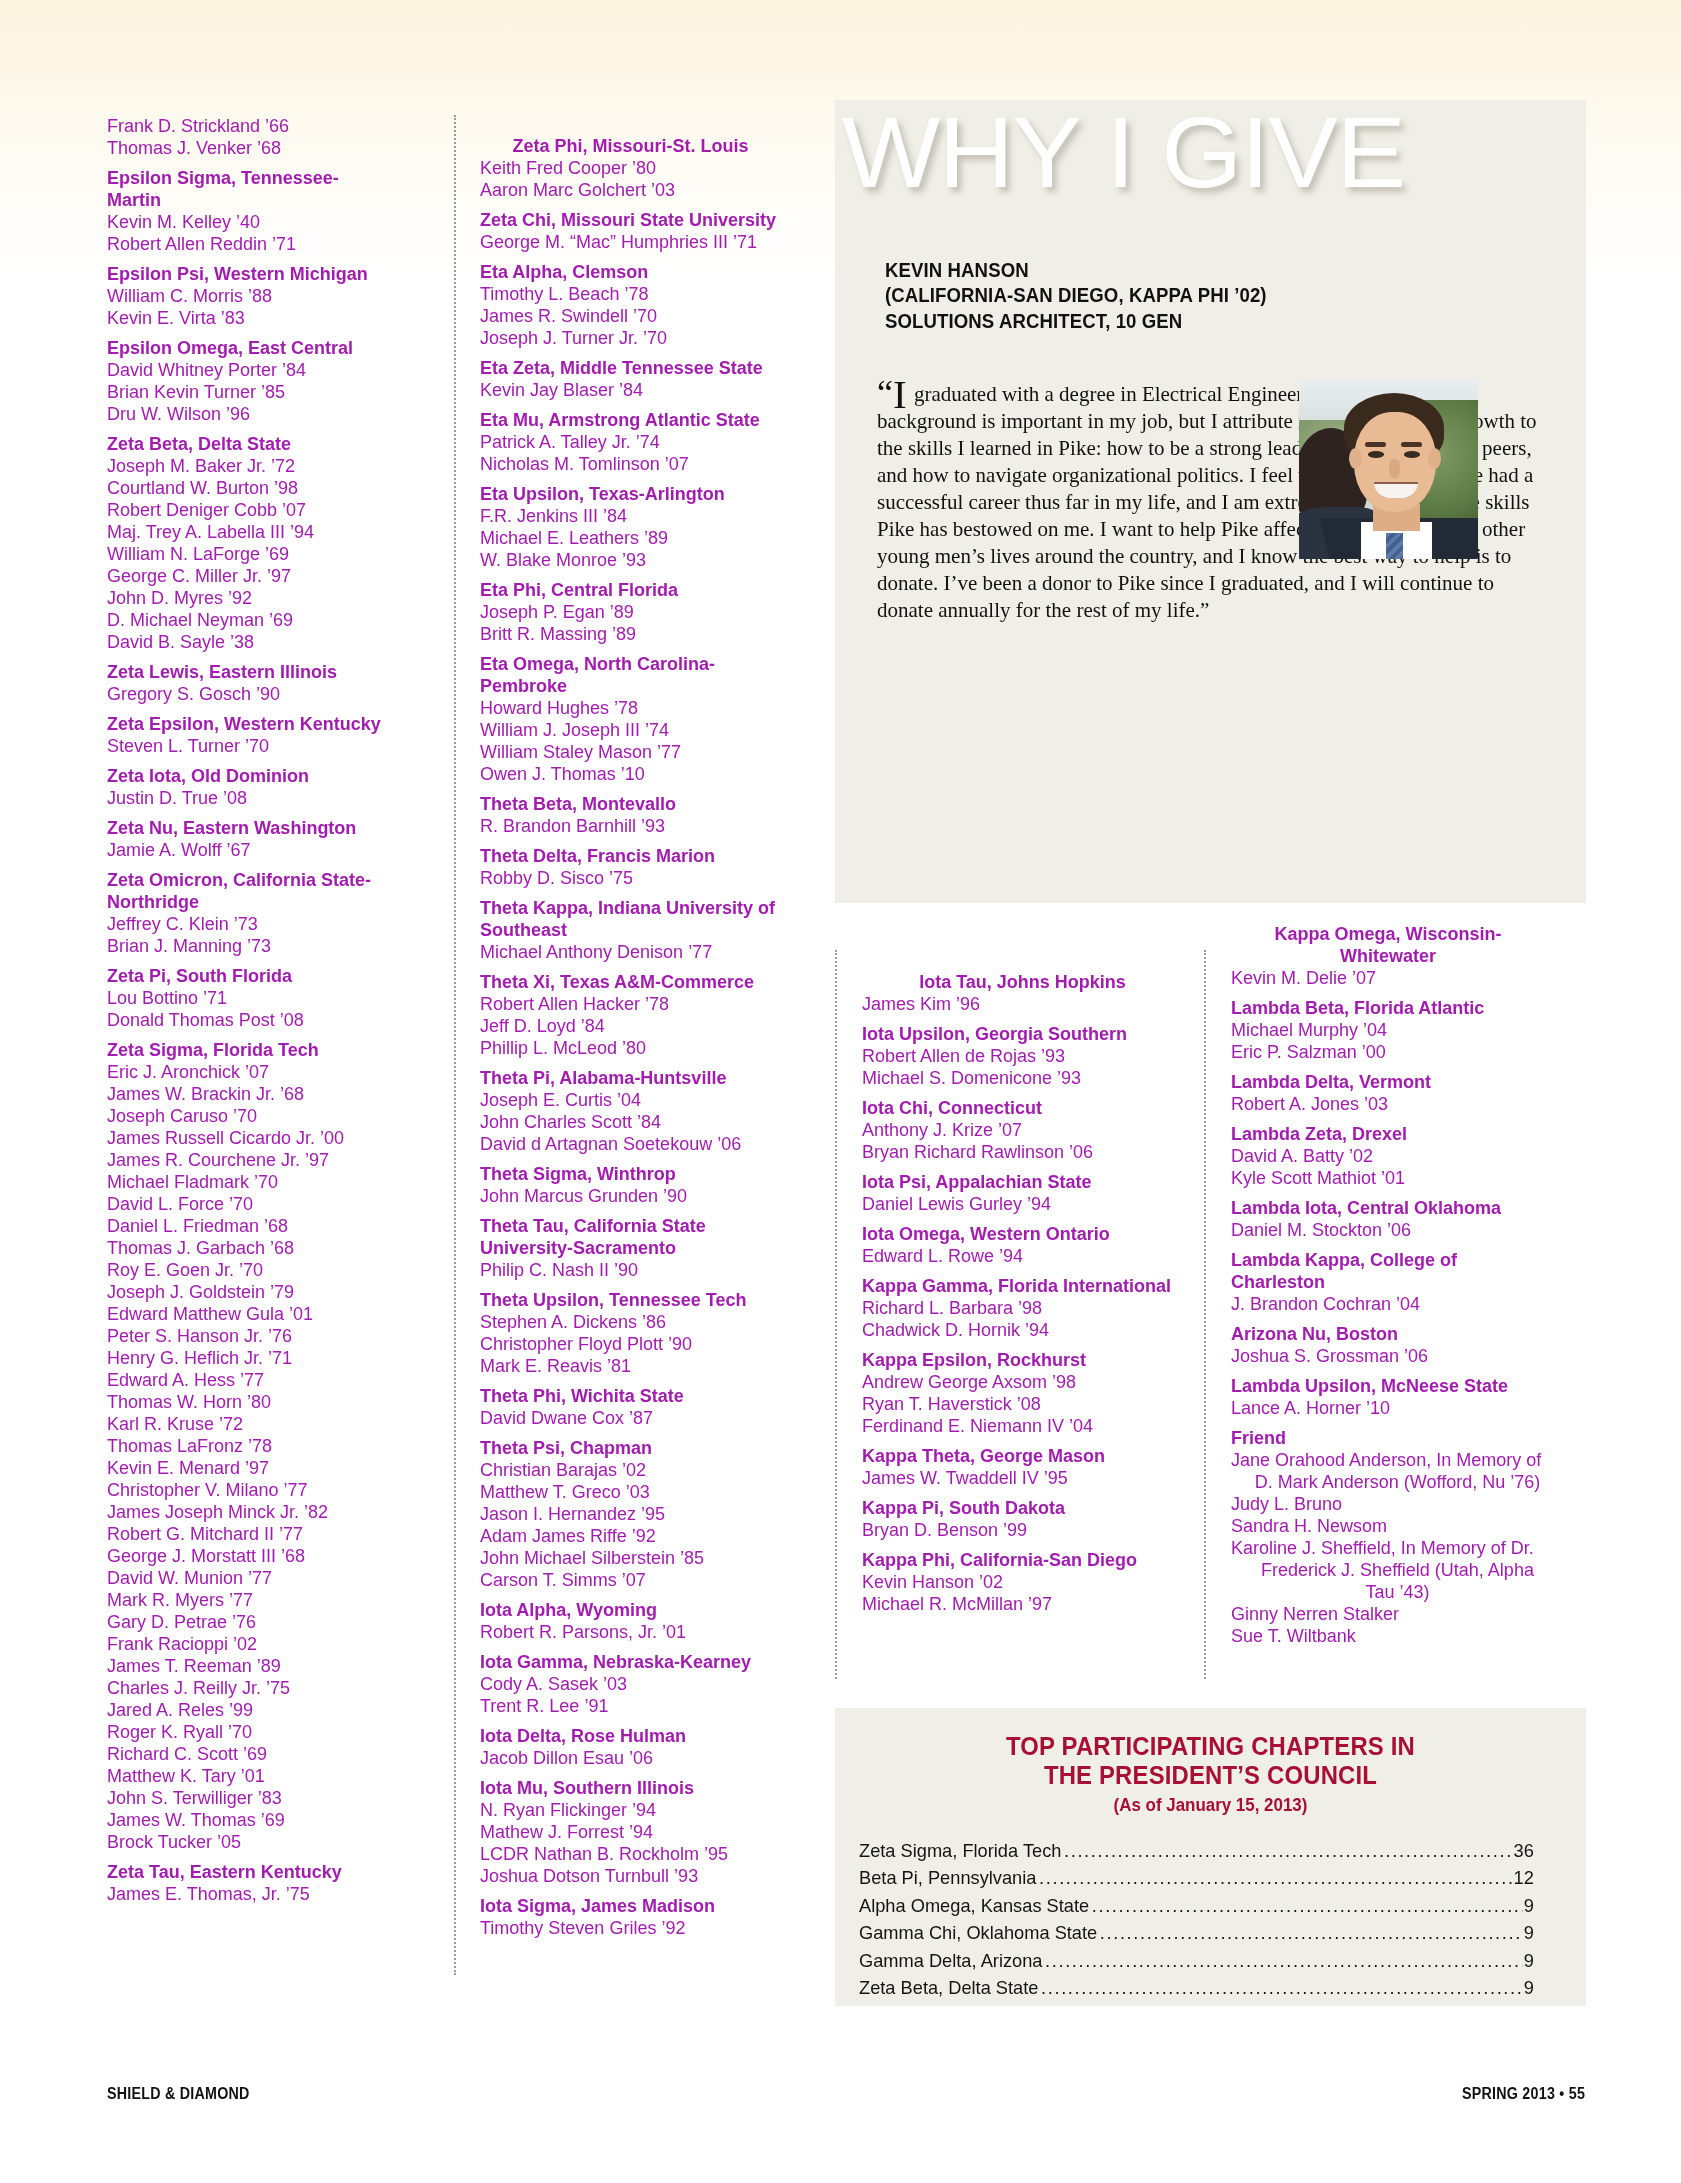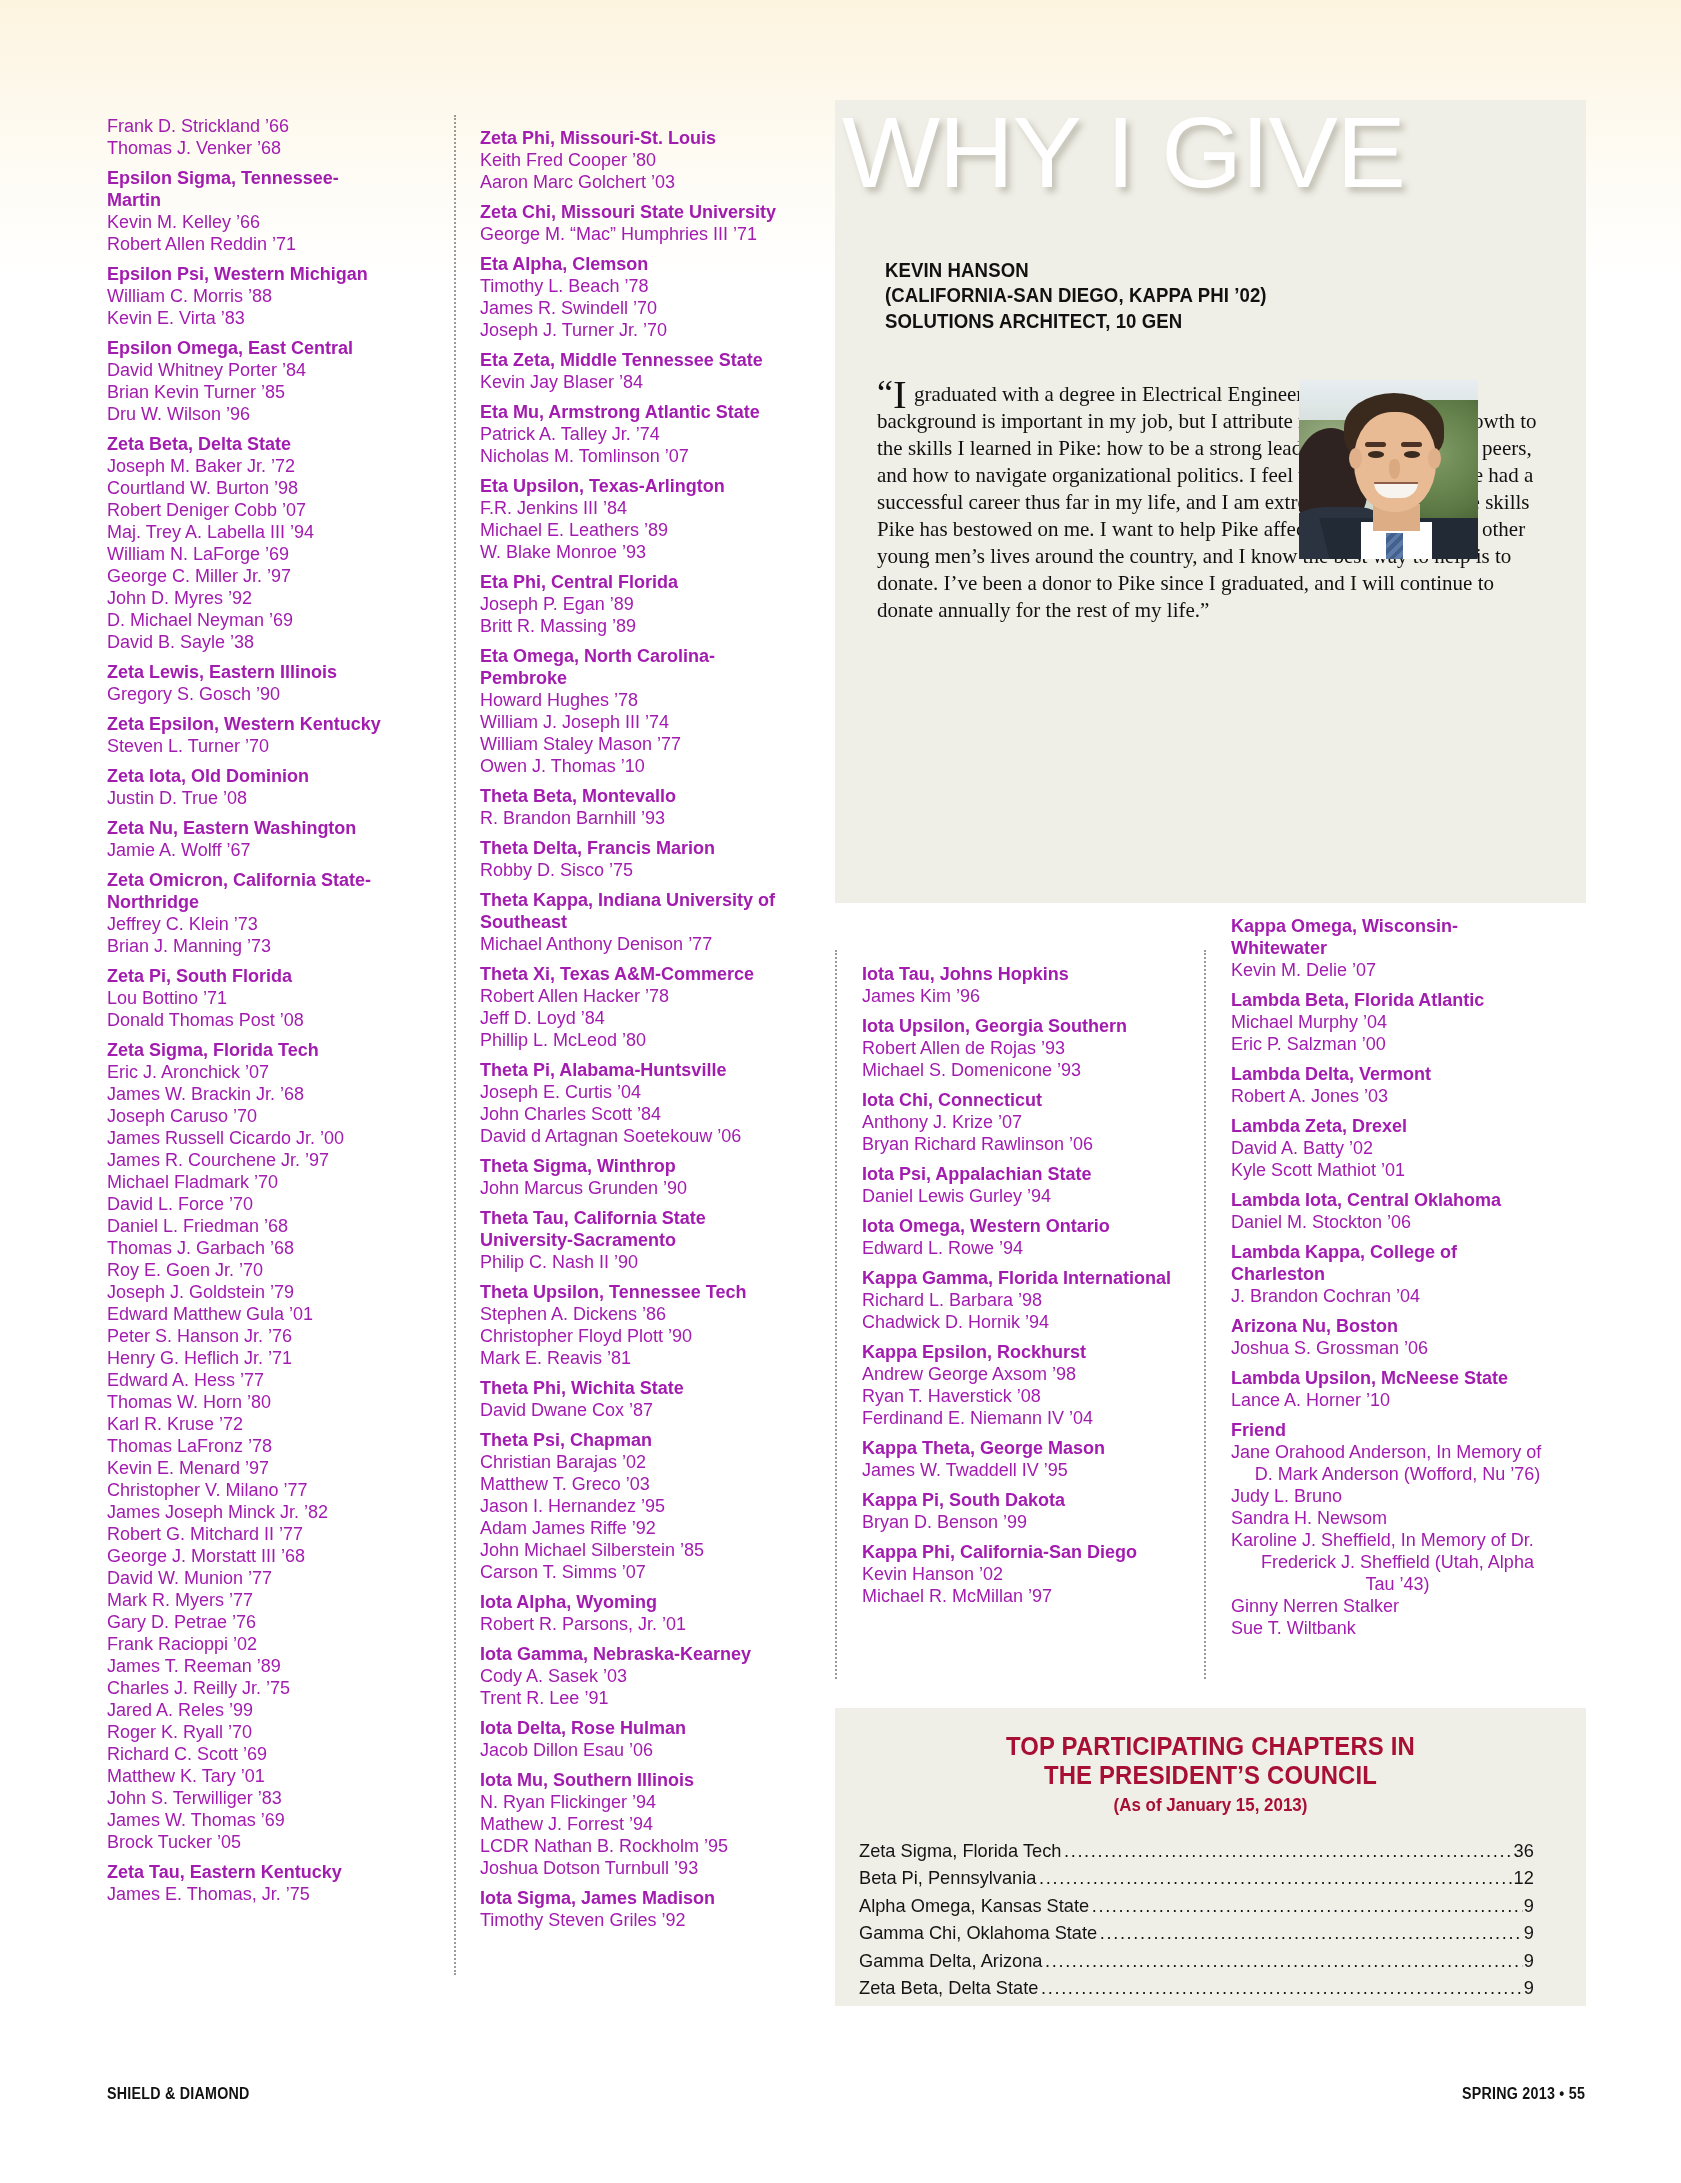--- a/index.html
+++ b/index.html
@@ -24,21 +24,21 @@
   .donor-col {
     position: absolute;
     font-size: 18px;
     line-height: 22px;
     color: #a21caf;
   }
   .donor-col .chapter {
     font-weight: bold;
     margin-top: 8px;
   }
-  .donor-col .chapter.first { margin-top: 8px; }
+  .donor-col .chapter.first { margin-top: 16px; text-align: center; }
   .donor-col .person { font-weight: normal; }
   .donor-col .person.cont { padding-left: 19px; text-align: center; }
 
   #col1 { left: 107px; top: 115px; width: 281px; }
   #col2 { left: 480px; top: 119px; width: 301px; }
   #col3 { left: 862px; top: 955px; width: 321px; }
   #col4 { left: 1231px; top: 907px; width: 314px; }
 
   
   .vrule {
@@ -232,21 +232,21 @@
 <div class="page">
 
   <div class="vrule" id="vrule1"></div>
   <div class="vrule" id="vrule2"></div>
   <div class="vrule" id="vrule3"></div>
 
   <div class="donor-col" id="col1">
       <div class="person">Frank D. Strickland ’66</div>
       <div class="person">Thomas J. Venker ’68</div>
       <div class="chapter">Epsilon Sigma, Tennessee-Martin</div>
-      <div class="person">Kevin M. Kelley ’66</div>
+      <div class="person">Kevin M. Kelley ’40</div>
       <div class="person">Robert Allen Reddin ’71</div>
       <div class="chapter">Epsilon Psi, Western Michigan</div>
       <div class="person">William C. Morris ’88</div>
       <div class="person">Kevin E. Virta ’83</div>
       <div class="chapter">Epsilon Omega, East Central</div>
       <div class="person">David Whitney Porter ’84</div>
       <div class="person">Brian Kevin Turner ’85</div>
       <div class="person">Dru W. Wilson ’96</div>
       <div class="chapter">Zeta Beta, Delta State</div>
       <div class="person">Joseph M. Baker Jr. ’72</div>

